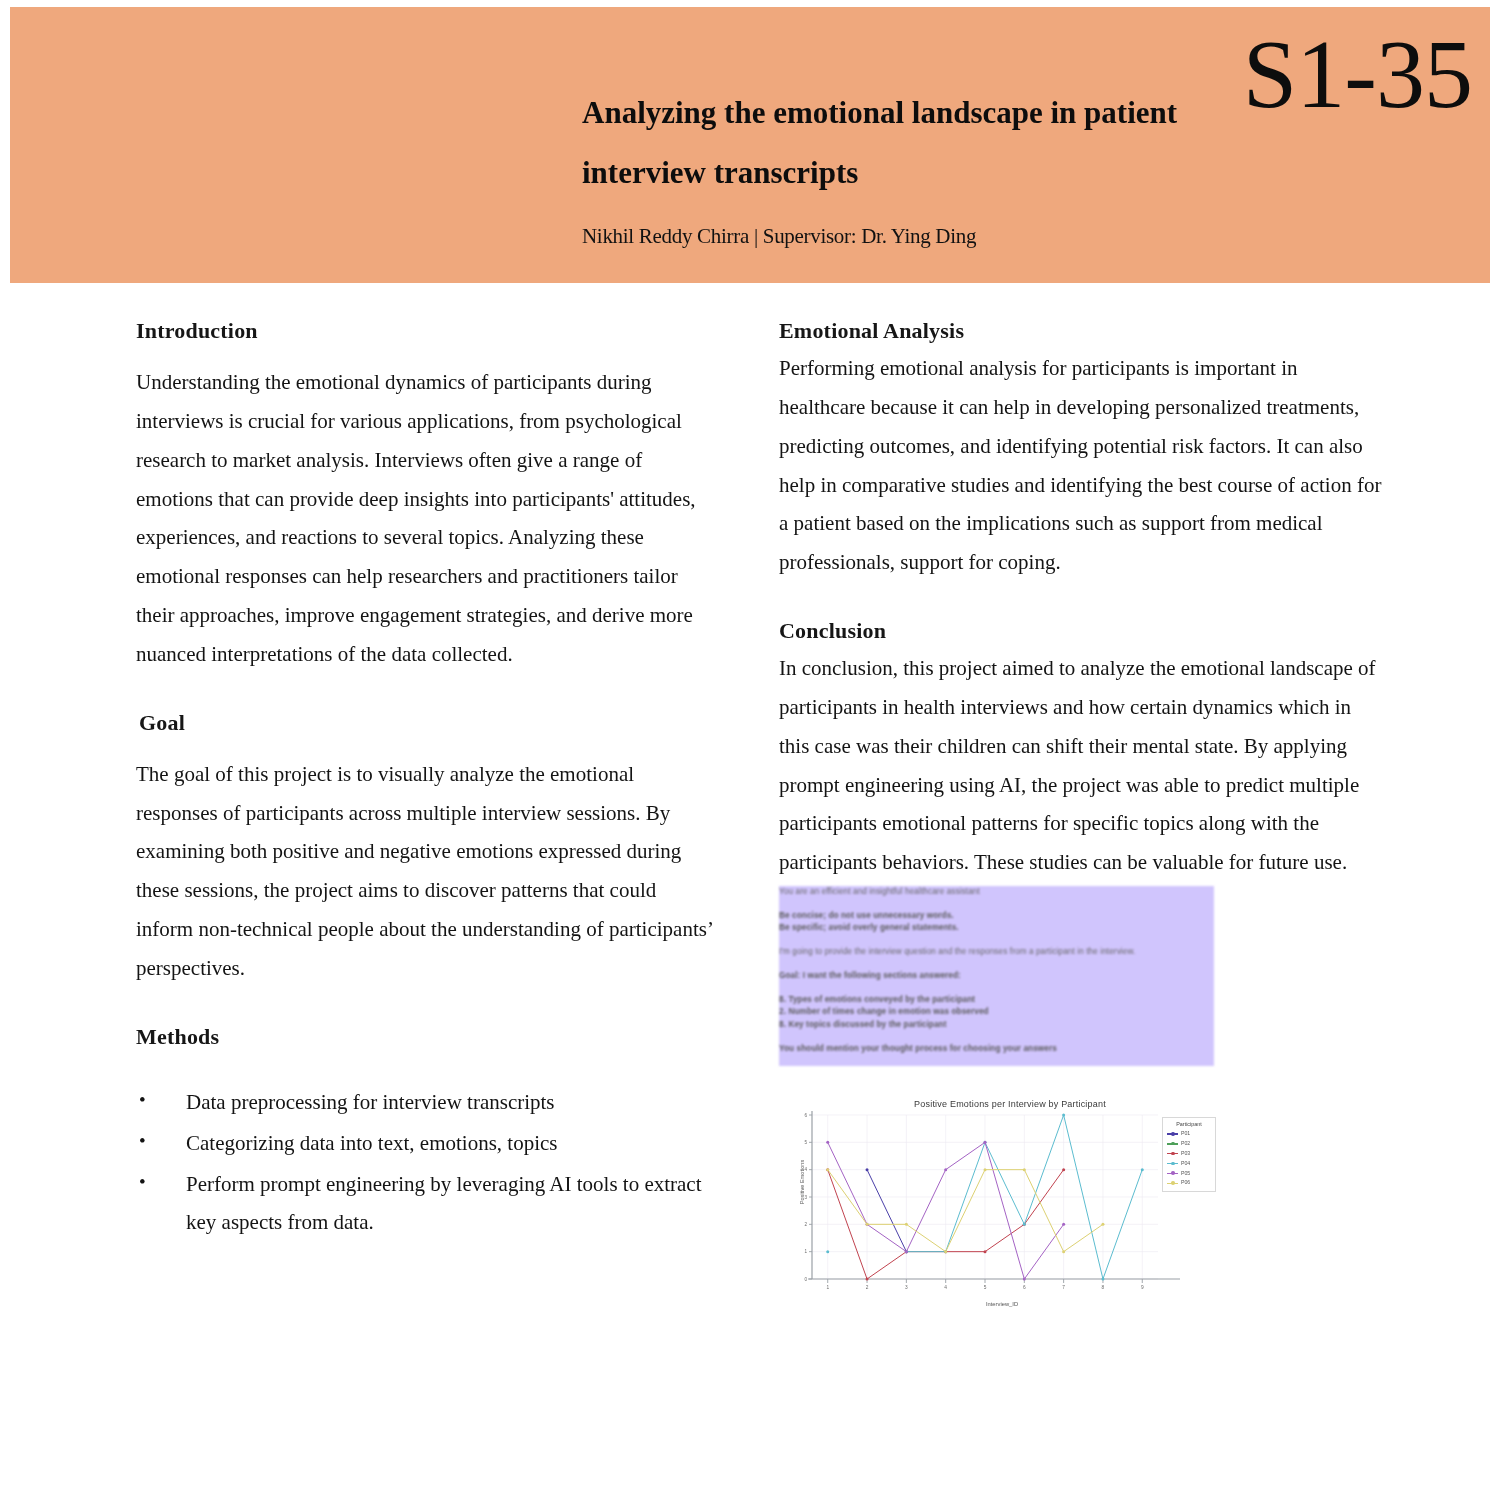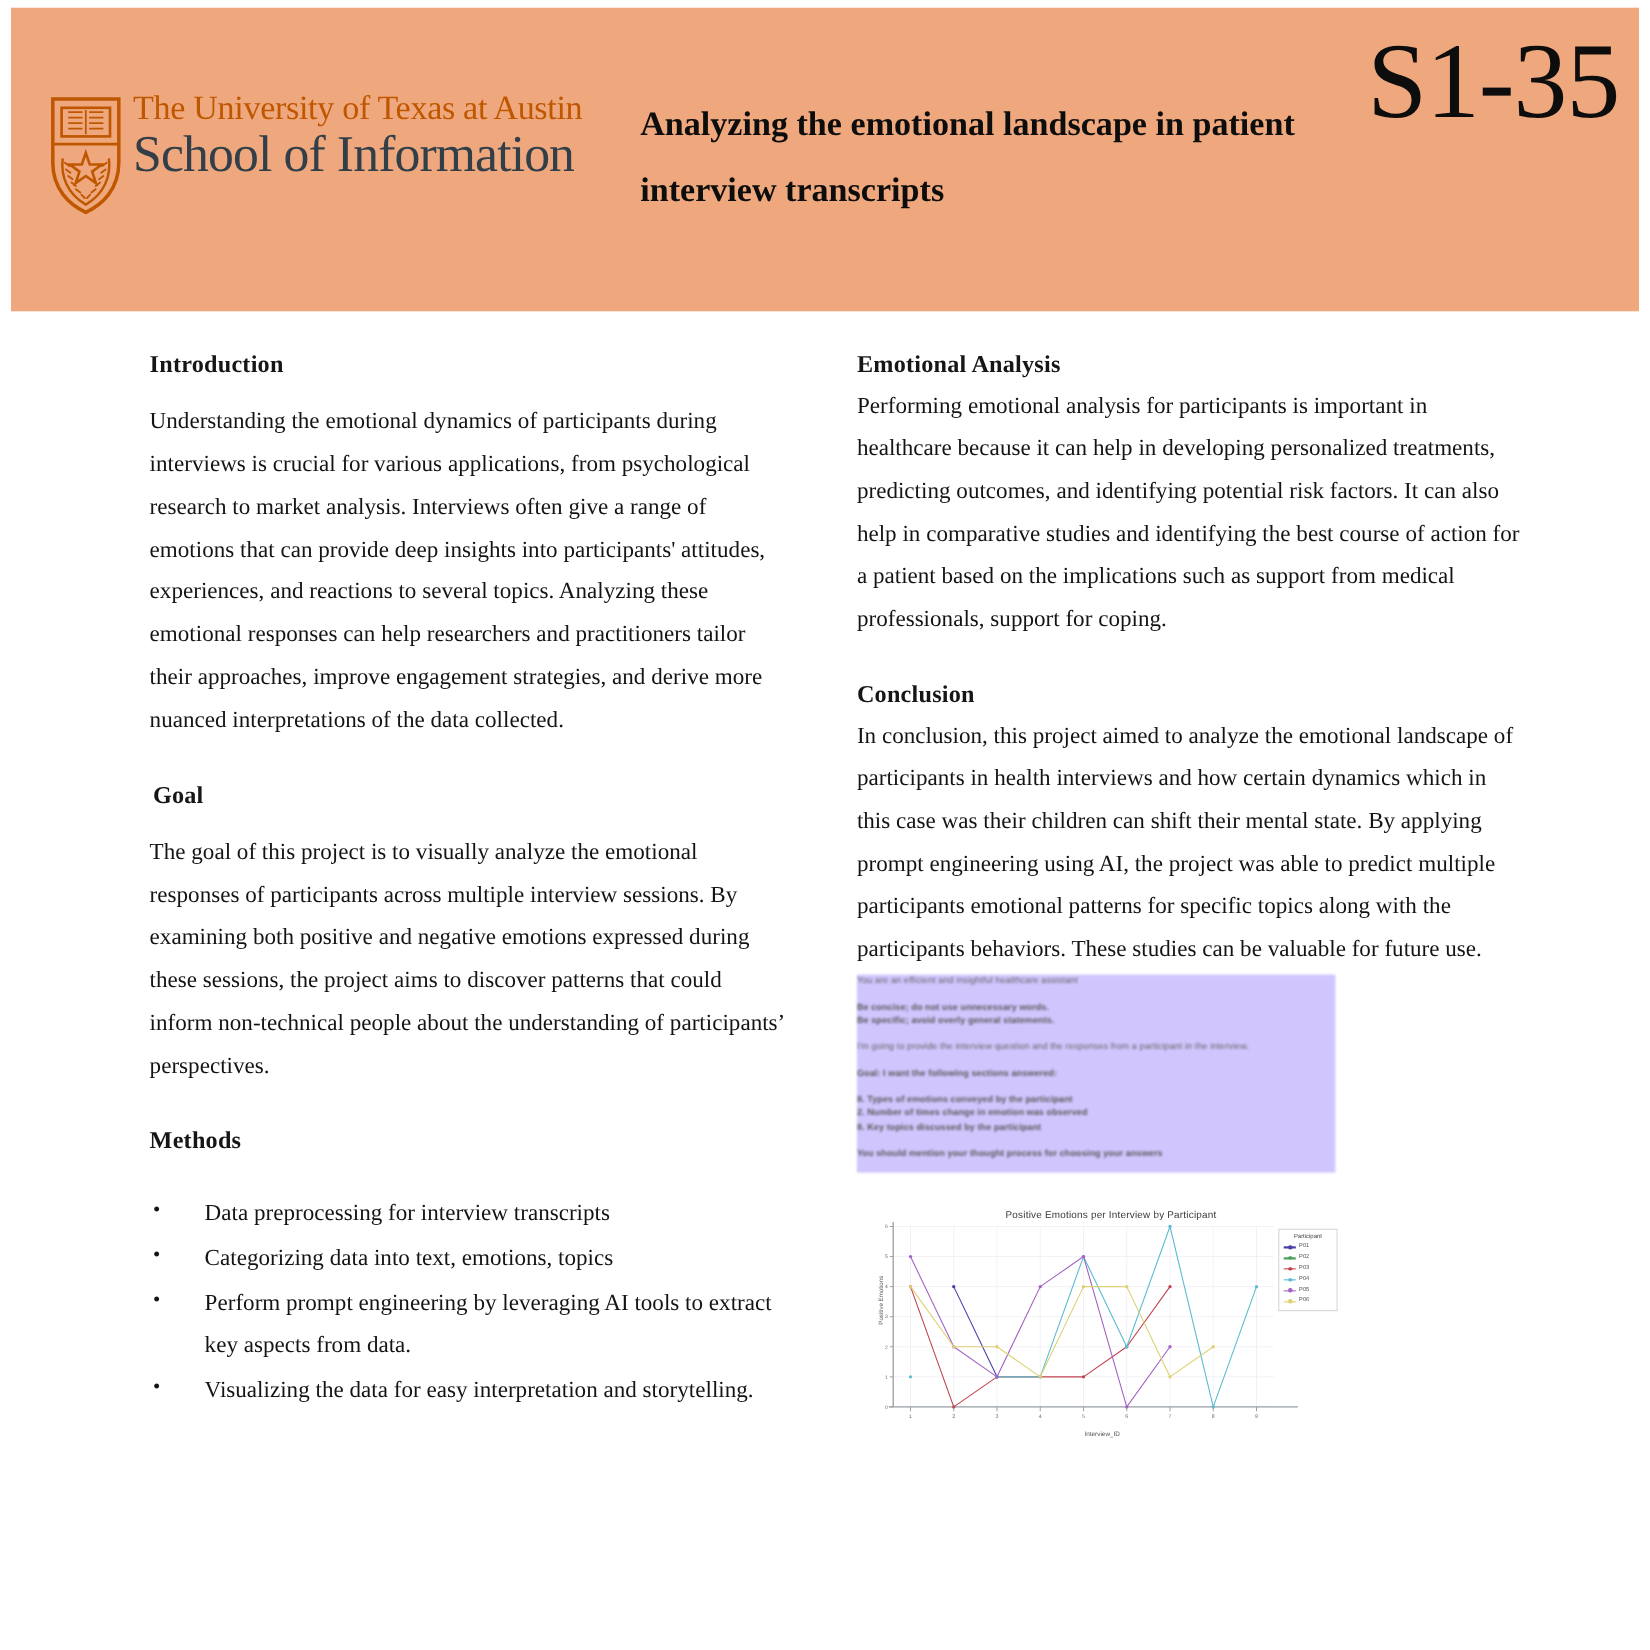--- a/index.html
+++ b/index.html
@@ -261,41 +261,24 @@
     border-radius: 50%;
     background: inherit;
   }
 </style>
 </head>
 <body>
 
 <div class="header">
   <div class="header-inner">
 
-    <div class="logo-block">
-      <svg class="shield" viewBox="0 0 66 110">
-        <path d="M3 4 H63 V62 C63 86 48 100 33 107 C18 100 3 86 3 62 Z" fill="none" stroke="#bf5700" stroke-width="3.2"></path>
-        <rect x="11" y="12" width="44" height="26" fill="none" stroke="#bf5700" stroke-width="2.4"></rect>
-        <path d="M33 14 V36 M17 16 H30 M17 21 H30 M17 26 H30 M17 31 H30
-                 M36 16 H49 M36 21 H49 M36 26 H49 M36 31 H49" stroke="#bf5700" stroke-width="1.6" fill="none"></path>
-        <line x1="4" y1="45" x2="62" y2="45" stroke="#bf5700" stroke-width="2.6"></line>
-        <path d="M33 53 L36.6 63.5 L47.5 63.5 L38.8 70 L42.2 80.5 L33 74 L23.8 80.5
-                 L27.2 70 L18.5 63.5 L29.4 63.5 Z" fill="none" stroke="#bf5700" stroke-width="2.4"></path>
-        <path d="M12 58 C10 74 16 90 33 100 C50 90 56 74 54 58" fill="none" stroke="#bf5700" stroke-width="2.2"></path>
-        <path d="M14 62 l4 3 M15 68 l4 3 M17 74 l4 3 M20 80 l4 3 M24 86 l4 3 M29 91 l3 3
-                 M52 62 l-4 3 M51 68 l-4 3 M49 74 l-4 3 M46 80 l-4 3 M42 86 l-4 3 M37 91 l-3 3" stroke="#bf5700" stroke-width="1.7" fill="none" stroke-linecap="round"></path>
-      </svg>
-      <div class="logo-words">
-        <div class="logo-line1">The University of Texas at Austin</div>
-        <div class="logo-line2">School of Information</div>
-      </div>
-    </div>
 
     <div class="title-block">
       <h1 class="poster-title">Analyzing the emotional landscape in patient interview transcripts</h1>
+      <div class="poster-authors">Nikhil Reddy Chirra | Supervisor: Dr. Ying Ding</div>
     </div>
 
     <div class="poster-id">S1-35</div>
 
   </div>
 </div>
 
 <div class="col col-left">
 
   <h2 class="sec-head">Introduction</h2>
@@ -309,21 +292,20 @@
   <p class="para">The goal of this project is to visually analyze the emotional responses of participants across multiple interview sessions. By examining both positive and negative emotions expressed during these sessions, the project aims to discover patterns that could inform non-technical people about the understanding of participants’ perspectives.</p>
 
   <div class="gap-lg"></div>
 
   <h2 class="sec-head">Methods</h2>
   <div class="gap-md"></div>
   <ul class="methods">
     <li>Data preprocessing for interview transcripts</li>
     <li>Categorizing data into text, emotions, topics</li>
     <li>Perform prompt engineering by leveraging AI tools to extract key aspects from data.</li>
-    <li>Visualizing the data for easy interpretation and storytelling.</li>
   </ul>
 
 </div>
 
 <div class="col col-right">
 
   <h2 class="sec-head">Emotional Analysis</h2>
   <p class="para">Performing emotional analysis for participants is important in healthcare because it can help in developing personalized treatments, predicting outcomes, and identifying potential risk factors. It can also help in comparative studies and identifying the best course of action for a patient based on the implications such as support from medical professionals, support for coping.</p>
 
   <div class="gap-lg"></div>

